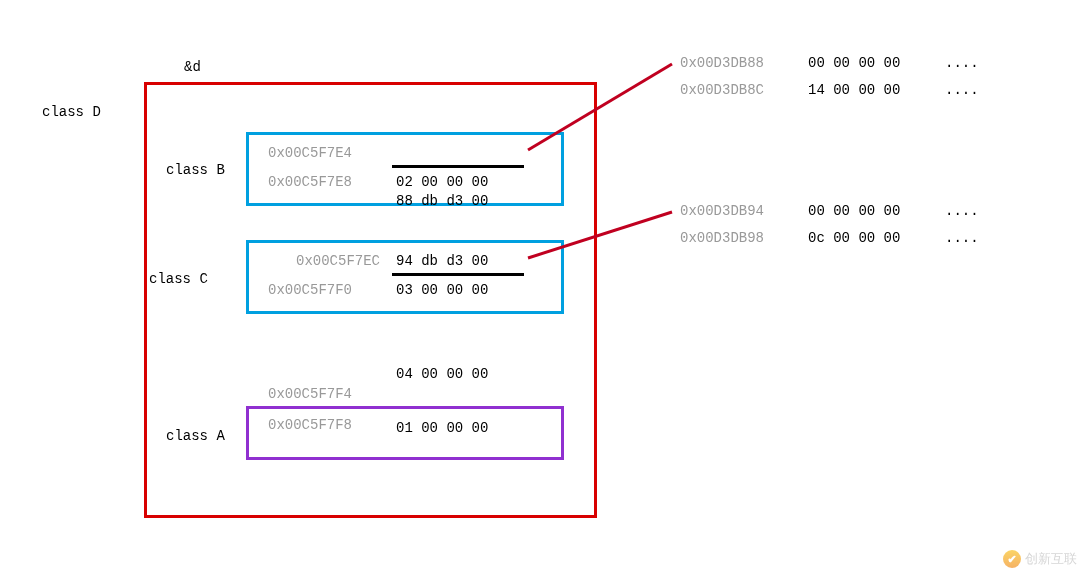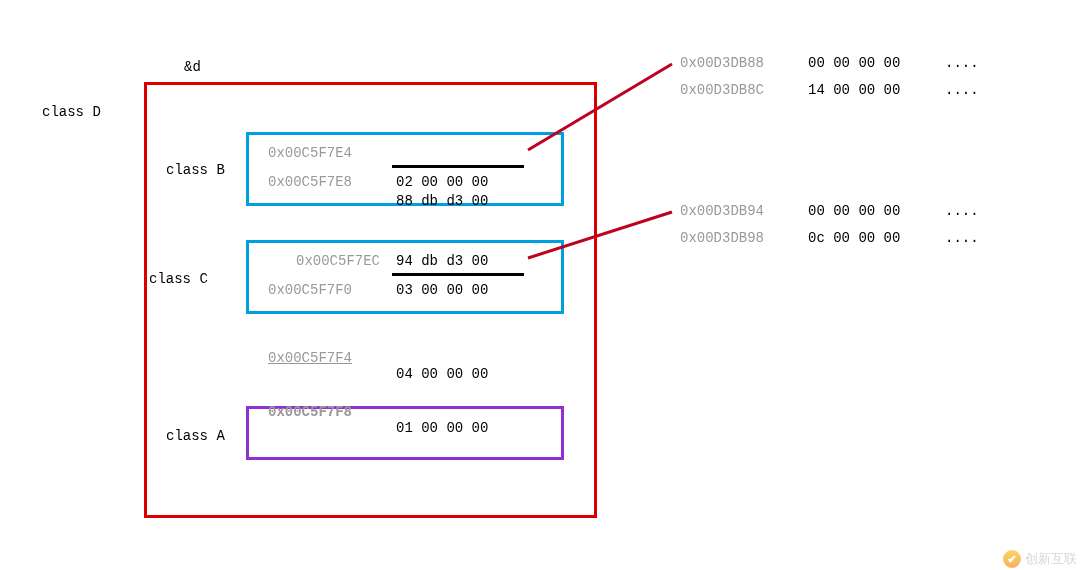--- a/index.html
+++ b/index.html
@@ -37,25 +37,25 @@
   <div class="lbl gray" style="left:268px;top:174px;">0x00C5F7E8</div>
   <div class="lbl black" style="left:396px;top:174px;text-align:center;">02 00 00 00</div>
 
   <div class="box-c" style="left:246px;top:240px;width:312px;height:68px;"></div>
   <div class="lbl gray" style="left:268px;top:253px;margin-left:28px;">0x00C5F7EC</div>
   <div class="lbl black" style="left:396px;top:253px;">94 db d3 00</div>
   <div class="underline" style="left:392px;top:273px;width:132px;"></div>
   <div class="lbl gray" style="left:268px;top:282px;">0x00C5F7F0</div>
   <div class="lbl black" style="left:396px;top:282px;">03 00 00 00</div>
 
-  <div class="lbl gray" style="left:268px;top:350px;text-decoration:underline;">0x00C5F7F4</div>
+  <div class="lbl gray" style="left:268px;top:386px;">0x00C5F7F4</div>
   <div class="lbl black" style="left:396px;top:366px;">04 00 00 00</div>
 
   <div class="box-a" style="left:246px;top:406px;width:312px;height:48px;"></div>
-  <div class="lbl gray" style="left:268px;top:404px;font-weight:bold;">0x00C5F7F8</div>
+  <div class="lbl gray" style="left:268px;top:417px;">0x00C5F7F8</div>
   <div class="lbl black" style="left:396px;top:420px;">01 00 00 00</div>
 
   <div class="lbl gray" style="left:680px;top:55px;">0x00D3DB88</div>
   <div class="lbl black" style="left:808px;top:55px;">00 00 00 00</div>
   <div class="lbl black" style="left:945px;top:55px;">....</div>
   <div class="lbl gray" style="left:680px;top:82px;">0x00D3DB8C</div>
   <div class="lbl black" style="left:808px;top:82px;">14 00 00 00</div>
   <div class="lbl black" style="left:945px;top:82px;">....</div>
 
   <div class="lbl gray" style="left:680px;top:203px;">0x00D3DB94</div>

